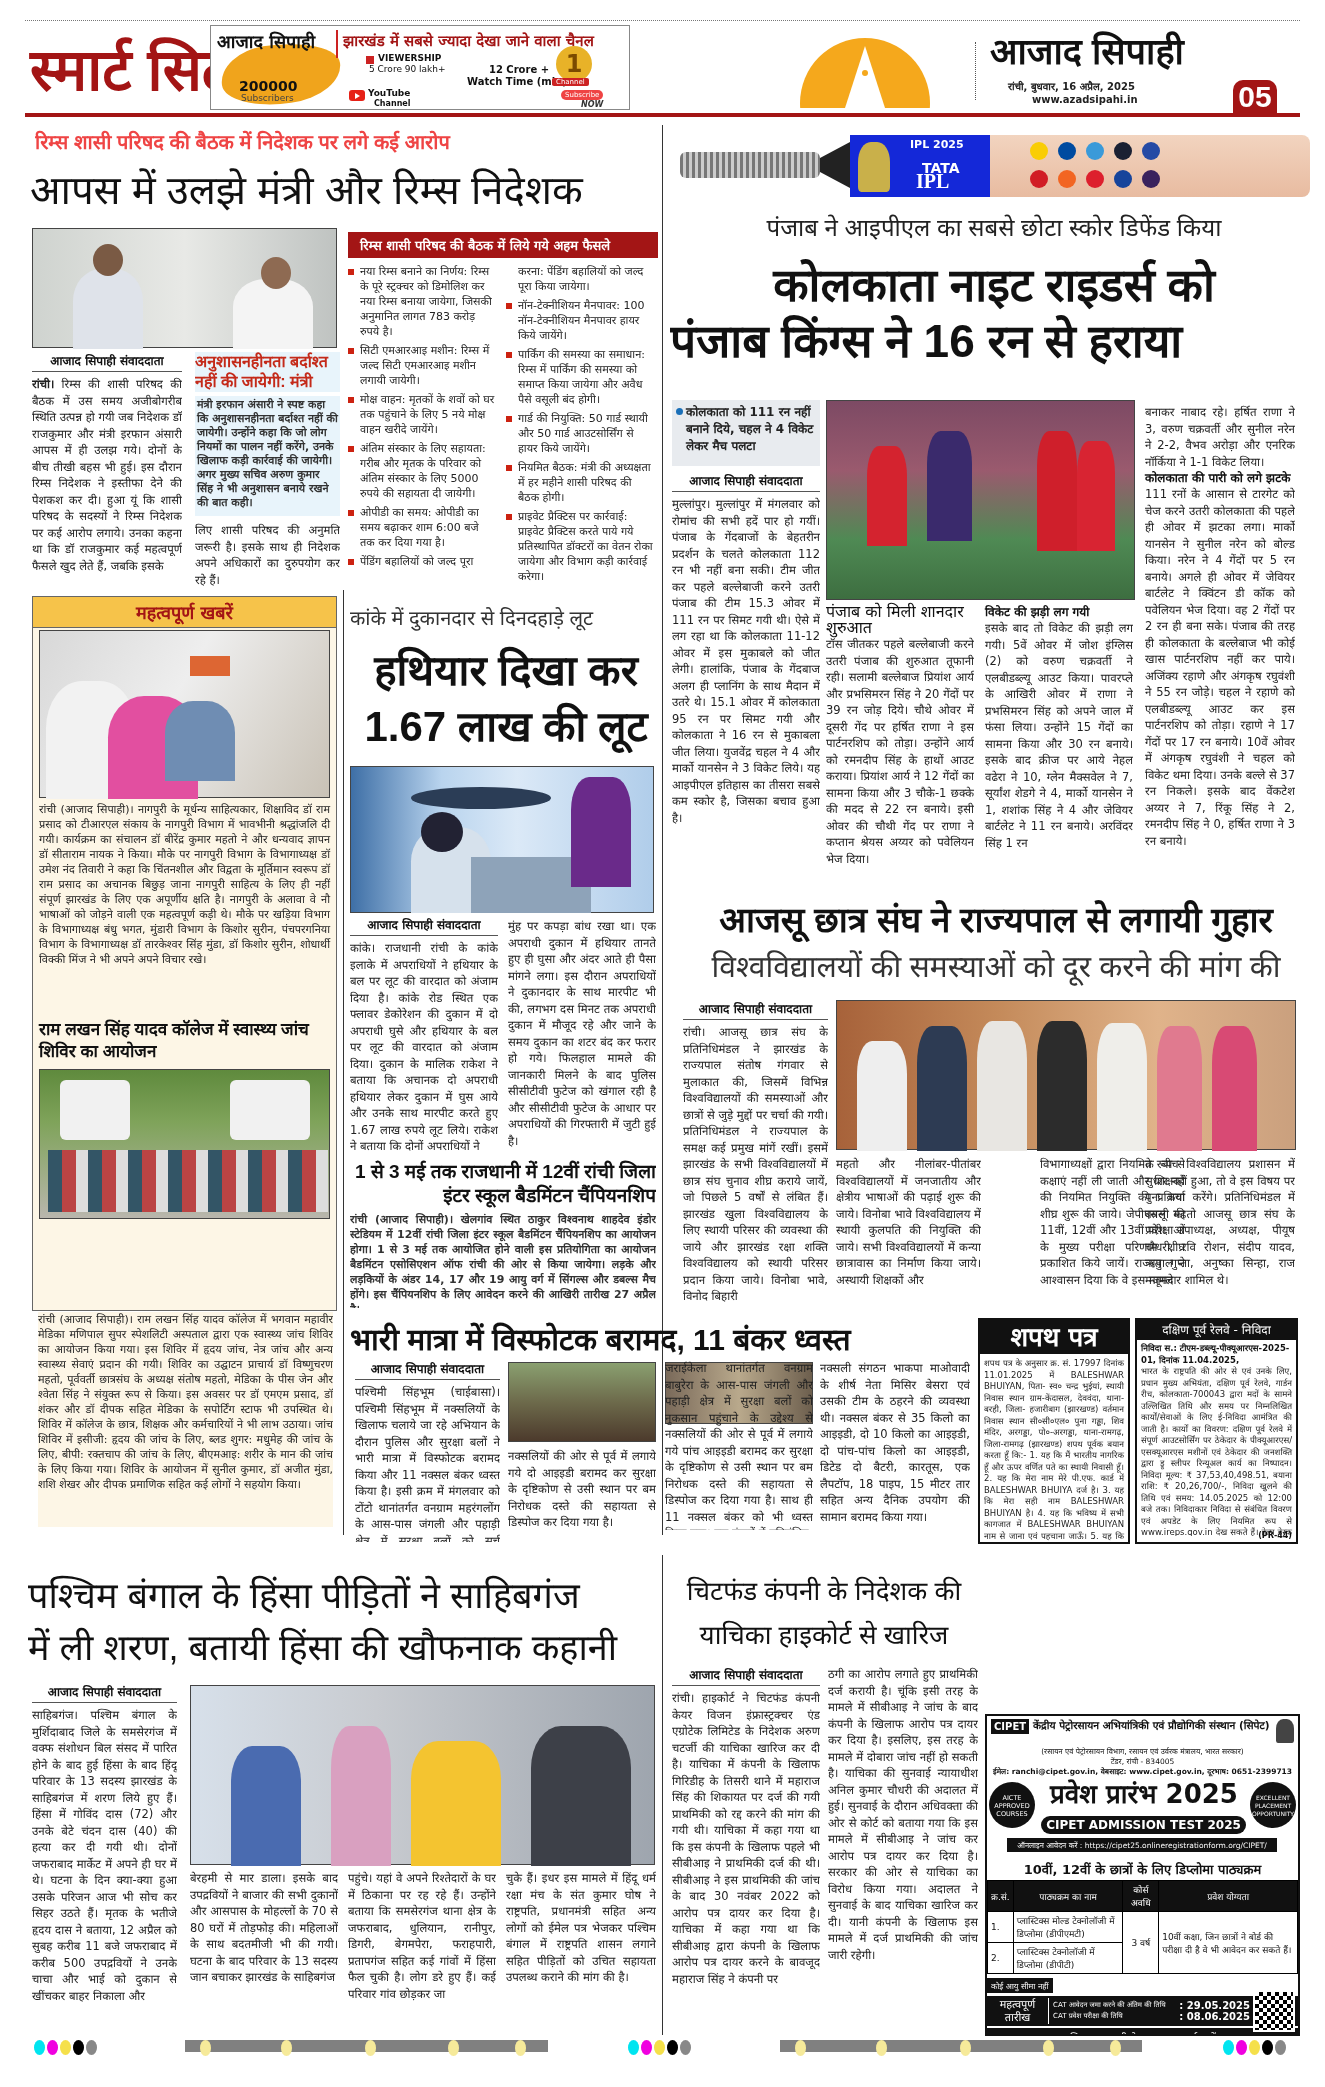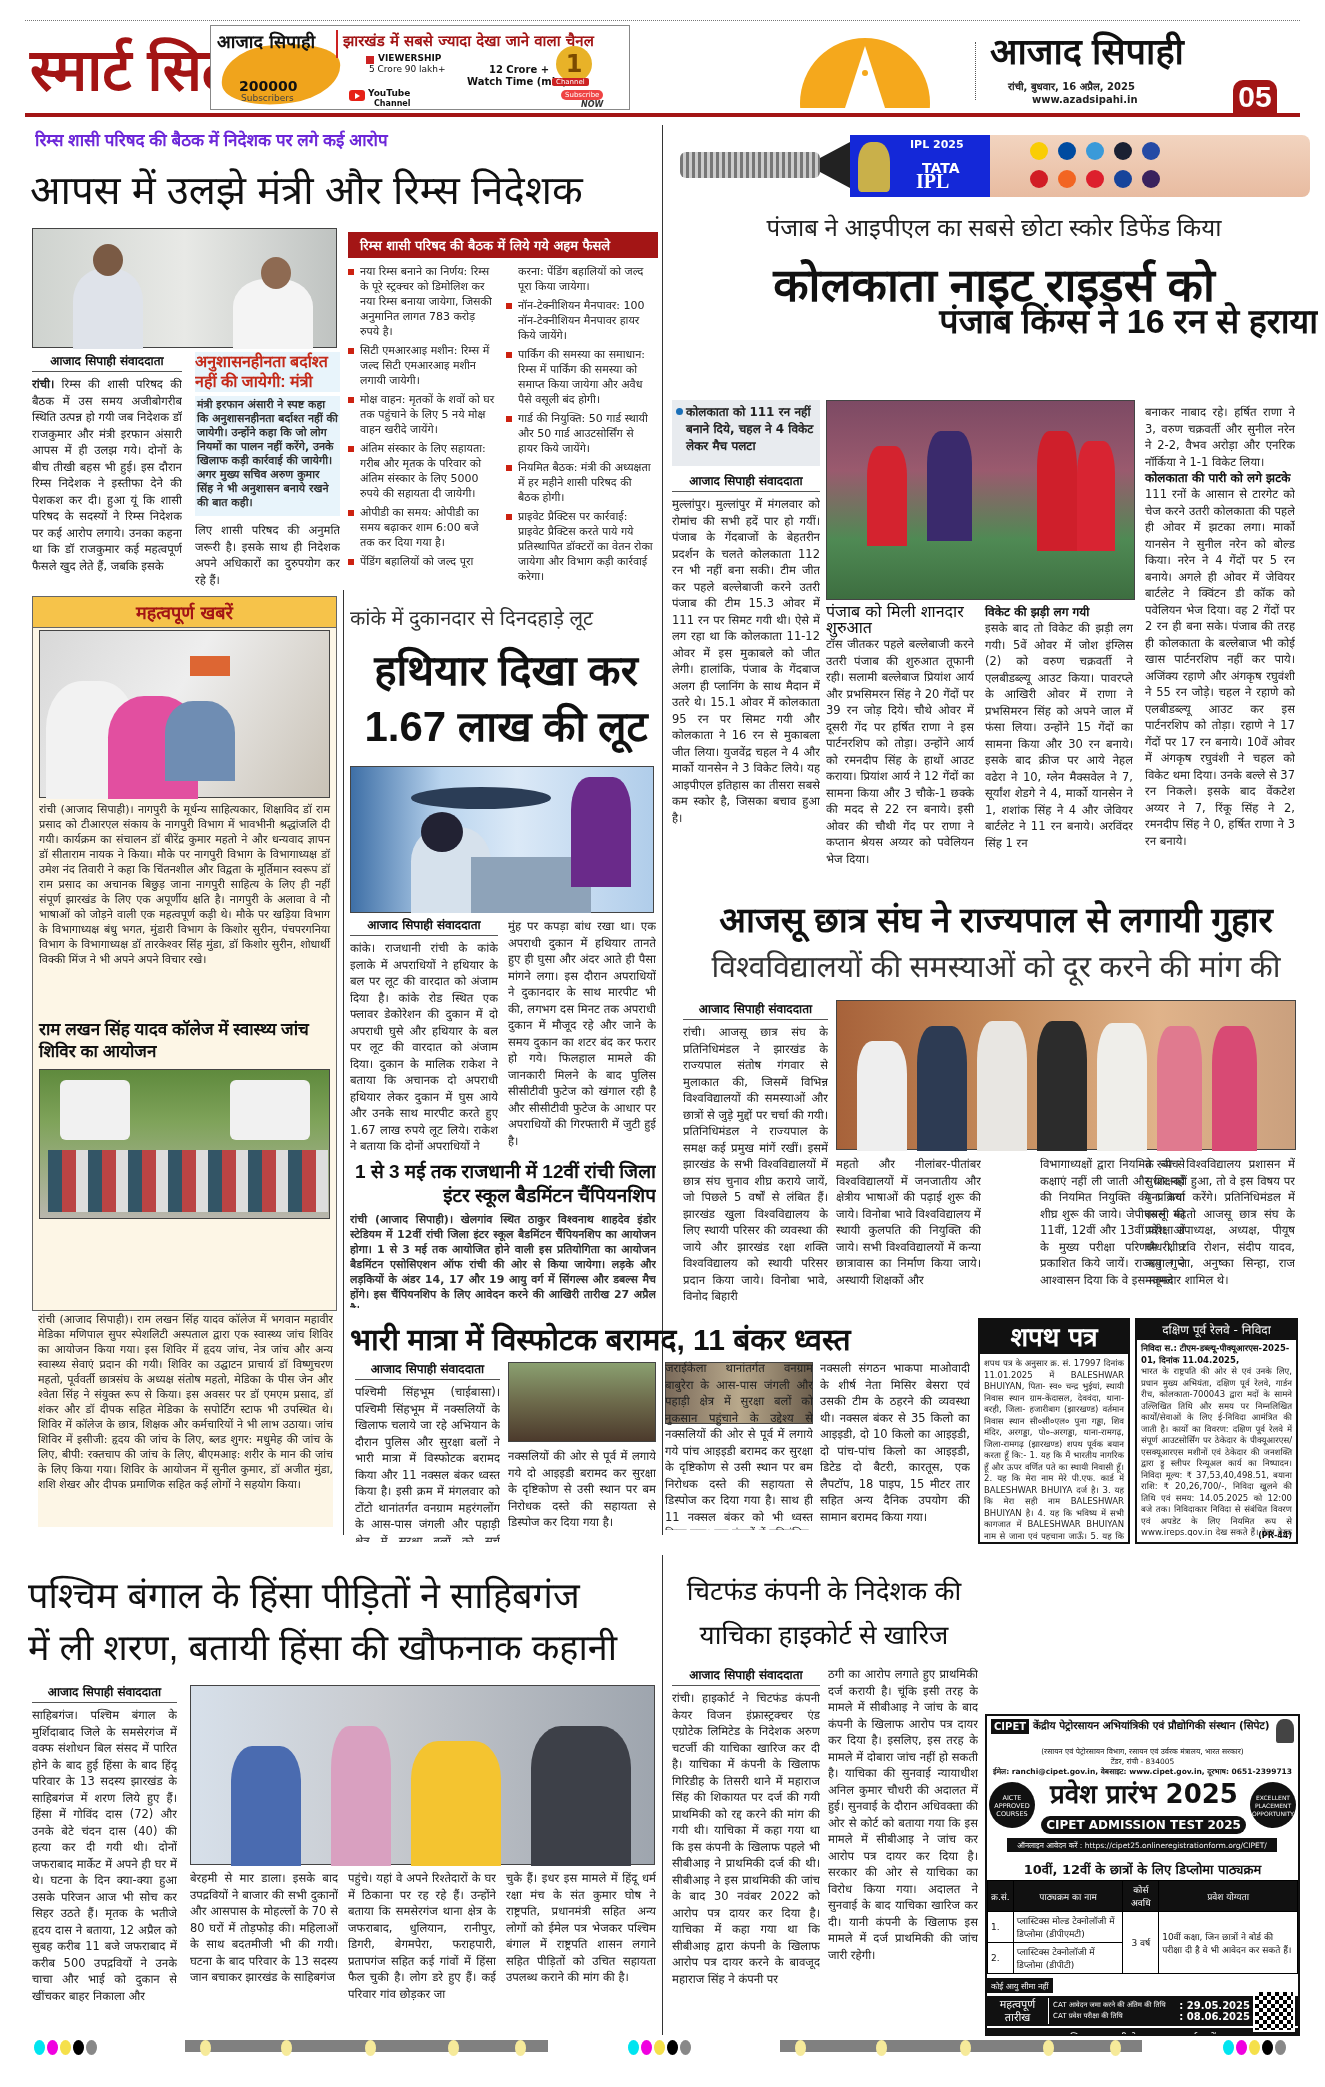--- a/index.html
+++ b/index.html
@@ -62,21 +62,21 @@
 
 <div class="abs" style="left:975px;top:42px;width:0;height:58px;border-left:1px dotted #555"></div>
 
 <div class="abs" style="left:990px;top:26px;font-family:'Liberation Sans',sans-serif;font-weight:bold;font-size:36px;color:#111;white-space:nowrap">आजाद सिपाही</div>
 <div class="abs" style="left:1008px;top:79px;font-size:10px;font-weight:bold;color:#222;white-space:nowrap">रांची, बुधवार, 16 अप्रैल, 2025</div>
 <div class="abs" style="left:1032px;top:94px;font-size:10px;font-weight:bold;color:#222;white-space:nowrap">www.azadsipahi.in</div>
 <div class="abs" style="left:1233px;top:80px;width:44px;height:34px;background:#a31515;color:#fff;font-family:'Liberation Sans',sans-serif;font-weight:bold;font-size:30px;text-align:center;line-height:34px;border-radius:10px 10px 0 0">05</div>
 
 <div class="abs redline" style="left:25px;top:113px;width:1275px;height:4px"></div>
 
-<div class="abs hl" style="left:35px;top:128px;width:610px;font-size:17px;color:#6d28d9">रिम्स शासी परिषद की बैठक में निदेशक पर लगे कई आरोप</div>
+<div class="abs hl" style="left:35px;top:128px;width:610px;font-size:20px;color:#ef4444">रिम्स शासी परिषद की बैठक में निदेशक पर लगे कई आरोप</div>
 <div class="abs hl" style="left:30px;top:160px;width:630px;font-size:40px;font-weight:normal;line-height:60px">आपस में उलझे मंत्री और रिम्स निदेशक</div>
 <div class="abs vrule" style="left:662px;top:125px;height:1410px"></div>
 
 <div class="abs photo" style="left:32px;top:228px;width:305px;height:120px;background:linear-gradient(90deg,#cfd3cf 0%,#e8e9e6 50%,#bfc3c1 100%)">
   <div style="position:absolute;left:40px;top:40px;width:70px;height:80px;background:#dfe3ea;border-radius:40% 40% 0 0"></div>
   <div style="position:absolute;left:60px;top:15px;width:30px;height:32px;background:#7a5a44;border-radius:50%"></div>
   <div style="position:absolute;left:200px;top:50px;width:80px;height:70px;background:#f4f4f4;border-radius:40% 40% 0 0"></div>
   <div style="position:absolute;left:228px;top:28px;width:30px;height:32px;background:#8e6a52;border-radius:50%"></div>
 </div>
 
@@ -176,21 +176,21 @@
     <span style="width:18px;height:18px;border-radius:50%;background:#d11d25;display:inline-block"></span>
     <span style="width:18px;height:18px;border-radius:50%;background:#f26522;display:inline-block"></span>
     <span style="width:18px;height:18px;border-radius:50%;background:#dd1f2d;display:inline-block"></span>
     <span style="width:18px;height:18px;border-radius:50%;background:#17449b;display:inline-block"></span>
     <span style="width:18px;height:18px;border-radius:50%;background:#3a225d;display:inline-block"></span>
   </div>
 </div>
 
 <div class="abs hl" style="left:670px;top:210px;width:648px;text-align:center;font-size:24px;font-weight:normal;color:#222">पंजाब ने आइपीएल का सबसे छोटा स्कोर डिफेंड किया</div>
 <div class="abs hl" style="left:670px;top:252px;width:648px;text-align:center;font-size:46px">कोलकाता नाइट राइडर्स को</div>
-<div class="abs hl" style="left:670px;top:297px;width:648px;text-align:right;font-size:34px">पंजाब किंग्स ने 16 रन से हराया</div>
+<div class="abs hl" style="left:670px;top:308px;width:648px;text-align:left;font-size:46px">पंजाब किंग्स ने 16 रन से हराया</div>
 
 <div class="abs" style="left:672px;top:400px;width:148px;height:66px;background:#e8ebef;padding:4px 6px">
   <span class="abs" style="left:4px;top:8px;width:7px;height:7px;border-radius:50%;background:#1a6fb8"></span>
   <div style="padding-left:8px;font-weight:bold;font-size:12px;line-height:17px;color:#222">कोलकाता को 111 रन नहीं बनाने दिये, चहल ने 4 विकेट लेकर मैच पलटा</div>
 </div>
 <div class="abs photo" style="left:826px;top:400px;width:309px;height:200px;background:linear-gradient(180deg,#7d4a64 0%,#9a5a6e 35%,#4f8a54 70%,#3d6e40 100%)">
   <div style="position:absolute;left:40px;top:45px;width:40px;height:100px;background:#d4232f;border-radius:30% 30% 0 0"></div>
   <div style="position:absolute;left:100px;top:30px;width:45px;height:110px;background:#3a2a6c;border-radius:30% 30% 0 0"></div>
   <div style="position:absolute;left:210px;top:30px;width:40px;height:120px;background:#cf1f2b;border-radius:30% 30% 0 0"></div>
   <div style="position:absolute;left:250px;top:40px;width:38px;height:110px;background:#d82432;border-radius:30% 30% 0 0"></div>

